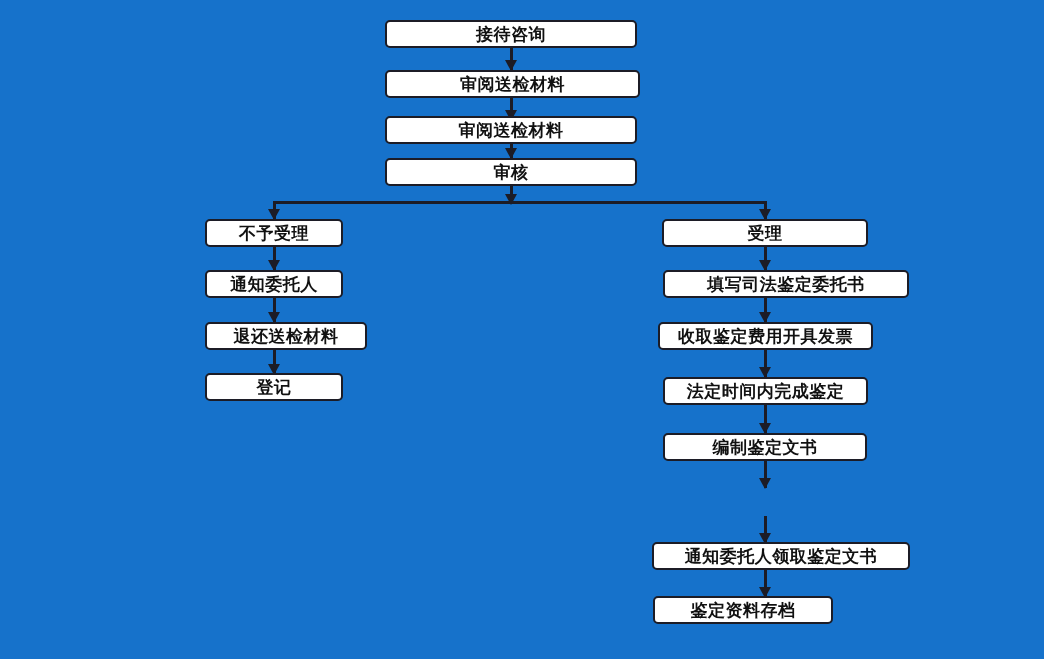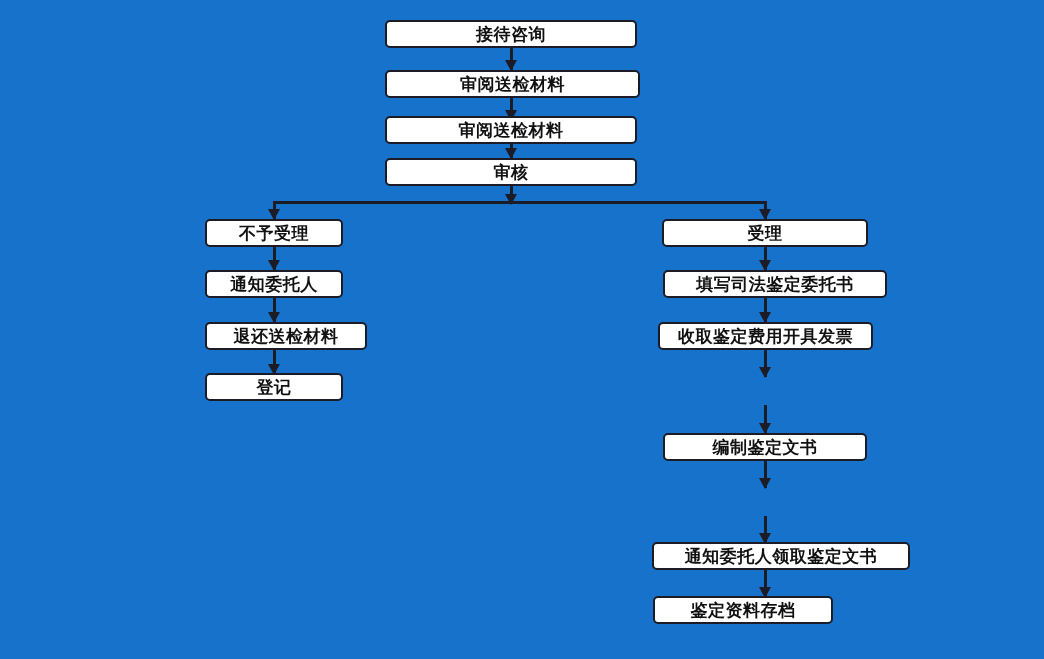--- a/index.html
+++ b/index.html
@@ -67,26 +67,27 @@
   <div class="arrow" style="left:272.5px;top:298px;height:24px;"></div>
 
   <div class="node" style="left:205px;top:322px;width:162px;">退还送检材料</div>
   <div class="arrow" style="left:272.5px;top:350px;height:24px;"></div>
 
   <div class="node" style="left:662px;top:219px;width:206px;">受理</div>
 
   <div class="node" style="left:205px;top:373px;width:138px;">登记</div>
   <div class="arrow" style="left:763.5px;top:247px;height:23px;"></div>
 
-  <div class="node" style="left:663px;top:270px;width:224px;">填写司法鉴定委托书</div>
+  <div class="node" style="left:663px;top:270px;width:246px;">填写司法鉴定委托书</div>
   <div class="arrow" style="left:763.5px;top:298px;height:24px;"></div>
 
   <div class="node" style="left:658px;top:322px;width:215px;">收取鉴定费用开具发票</div>
   <div class="arrow" style="left:763.5px;top:350px;height:27px;"></div>
 
+  <div class="node" style="left:663px;top:377px;width:205px;">法定时间内完成鉴定</div>
   <div class="arrow" style="left:763.5px;top:405px;height:28px;"></div>
 
   <div class="node" style="left:663px;top:433px;width:204px;">编制鉴定文书</div>
   <div class="arrow" style="left:763.5px;top:461px;height:27px;"></div>
 
   <div class="arrow" style="left:763.5px;top:516px;height:27px;"></div>
 
   <div class="node" style="left:652px;top:542px;width:258px;">通知委托人领取鉴定文书</div>
   <div class="arrow" style="left:763.5px;top:570px;height:27px;"></div>
 

